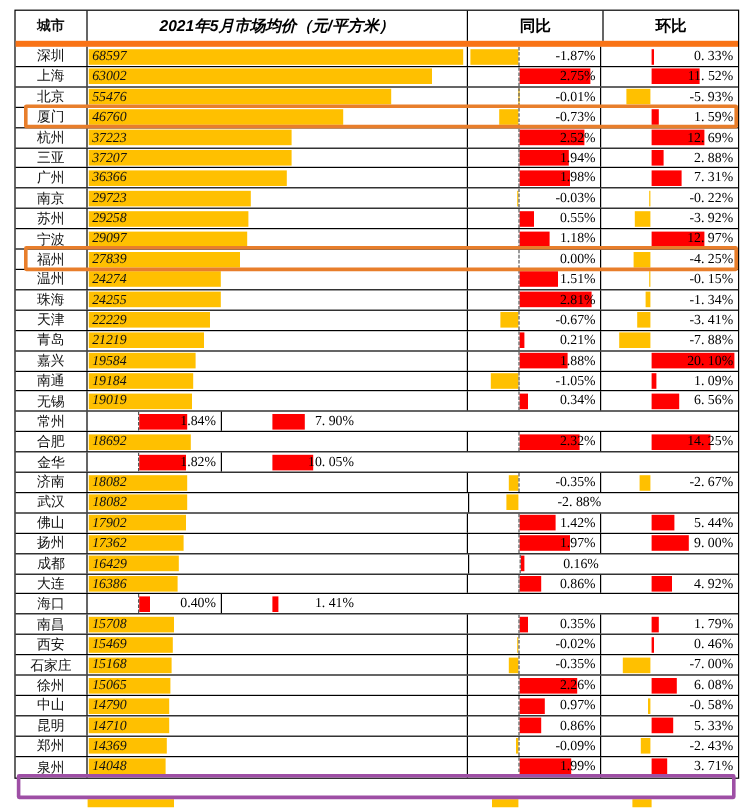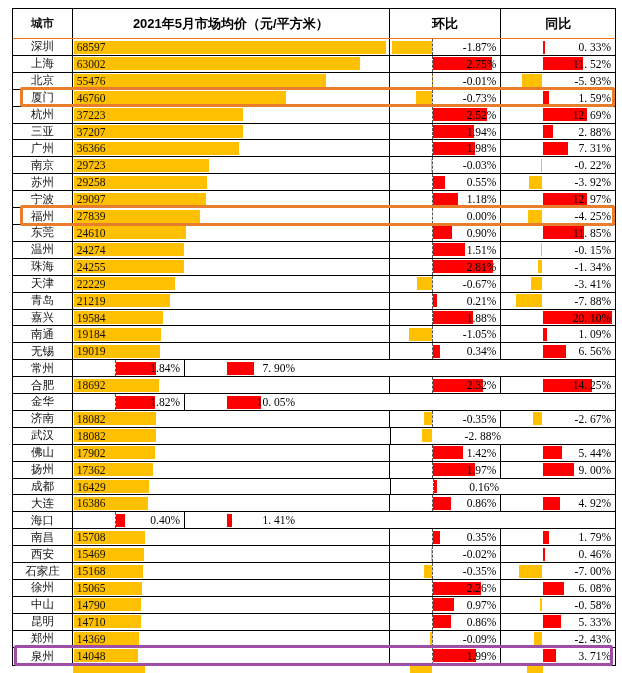--- a/index.html
+++ b/index.html
@@ -1,50 +1,50 @@
 <!DOCTYPE html>
 <html><head>
 <meta charset="utf-8">
 <style>
   html,body{margin:0;padding:0;background:#fff;}
   #stage{position:relative;width:622px;height:673px;background:#fff;overflow:hidden;
          font-family:"Liberation Serif","DejaVu Serif",serif;}
   #tbl{position:absolute;left:12px;top:8px;width:604px;border:1px solid #000;box-sizing:border-box;}
-  .hrow{display:flex;height:30px;border-bottom:1px solid #f97316;box-sizing:border-box;}
+  .hrow{display:flex;height:30px;border-bottom:5px solid #f97316;box-sizing:border-box;}
   .hcell{display:flex;align-items:center;justify-content:center;font-weight:bold;
          font-size:13px;color:#000;border-right:1px solid #000;box-sizing:border-box;
          font-family:"Liberation Sans","DejaVu Sans",sans-serif;}
   .hcell:last-child{border-right:none;}
   .row{display:flex;height:16.92px;border-bottom:1px solid #000;box-sizing:border-box;position:relative;}
   .row:last-child{border-bottom:none;}
   .cell{position:relative;border-right:1px solid #000;box-sizing:border-box;overflow:hidden;}
   .cell:last-child{border-right:none;}
   .c-city{width:60px;display:flex;align-items:center;justify-content:center;font-size:11.5px;color:#111;
           font-family:"Liberation Sans","DejaVu Sans",sans-serif;}
-  .c-price{width:318px;}
+  .c-price{width:318px;font-style:italic;}
   .c-mom{width:112px;}
   .c-yoy{width:114px;}
   .bar{position:absolute;top:1.5px;height:13px;}
   .price-num{position:absolute;left:4px;top:0;line-height:16px;font-size:11.5px;color:#111;z-index:2;}
   .pct{position:absolute;right:4px;top:0;line-height:16px;font-size:11.5px;color:#000;z-index:2;}
   .axis{position:absolute;left:42px;top:0;bottom:0;width:0;border-left:1px dashed #555;z-index:1;}
   .hibox{position:absolute;box-sizing:border-box;border-radius:2px;z-index:5;pointer-events:none;}
   #partial{position:absolute;left:12px;top:664.5px;width:604px;height:9px;overflow:hidden;}
   .pcell{position:absolute;top:1.5px;height:13px;}
 </style>
 </head>
 <body>
 
 <div id="stage">
   <div id="tbl">
     <div class="hrow">
       <div class="hcell c-city">城市</div>
       <div class="hcell c-price">2021年5月市场均价（元/平方米）</div>
+      <div class="hcell c-yoy">同比</div>
       <div class="hcell c-mom">环比</div>
-      <div class="hcell c-yoy">同比</div>
     </div>
     <div id="rows">
         <div class="row">
           <div class="cell c-city">深圳</div>
           <div class="cell c-price">
             <div class="bar" style="left: 1px; background: rgb(255, 192, 0); width: 312px;"></div>
             <span class="price-num">68597</span>
           </div>
           <div class="cell c-mom">
             <div class="axis"></div>
@@ -206,36 +206,20 @@
             <div class="bar" style="left: 1px; background: rgb(255, 192, 0); width: 126.62px;"></div>
             <span class="price-num">27839</span>
           </div>
           <div class="cell c-mom">
             <div class="axis"></div>
             <span class="pct">0.00%</span>
           </div>
           <div class="cell c-yoy">
             <div class="bar" style="width: 14.45px; background: rgb(255, 192, 0); left: 26.55px;"></div>
             <span class="pct">-4. 25%</span>
-          </div>
-        </div>
-        <div class="row">
-          <div class="cell c-city">东莞</div>
-          <div class="cell c-price">
-            <div class="bar" style="left: 1px; background: rgb(255, 192, 0); width: 111.934px;"></div>
-            <span class="price-num">24610</span>
-          </div>
-          <div class="cell c-mom">
-            <div class="axis"></div>
-            <div class="bar" style="width: 19.35px; background: rgb(255, 0, 0); left: 43px;"></div>
-            <span class="pct">0.90%</span>
-          </div>
-          <div class="cell c-yoy">
-            <div class="bar" style="width: 40.29px; background: rgb(255, 0, 0); left: 42px;"></div>
-            <span class="pct">11. 85%</span>
           </div>
         </div>
         <div class="row">
           <div class="cell c-city">温州</div>
           <div class="cell c-price">
             <div class="bar" style="left: 1px; background: rgb(255, 192, 0); width: 110.406px;"></div>
             <span class="price-num">24274</span>
           </div>
           <div class="cell c-mom">
             <div class="axis"></div>

